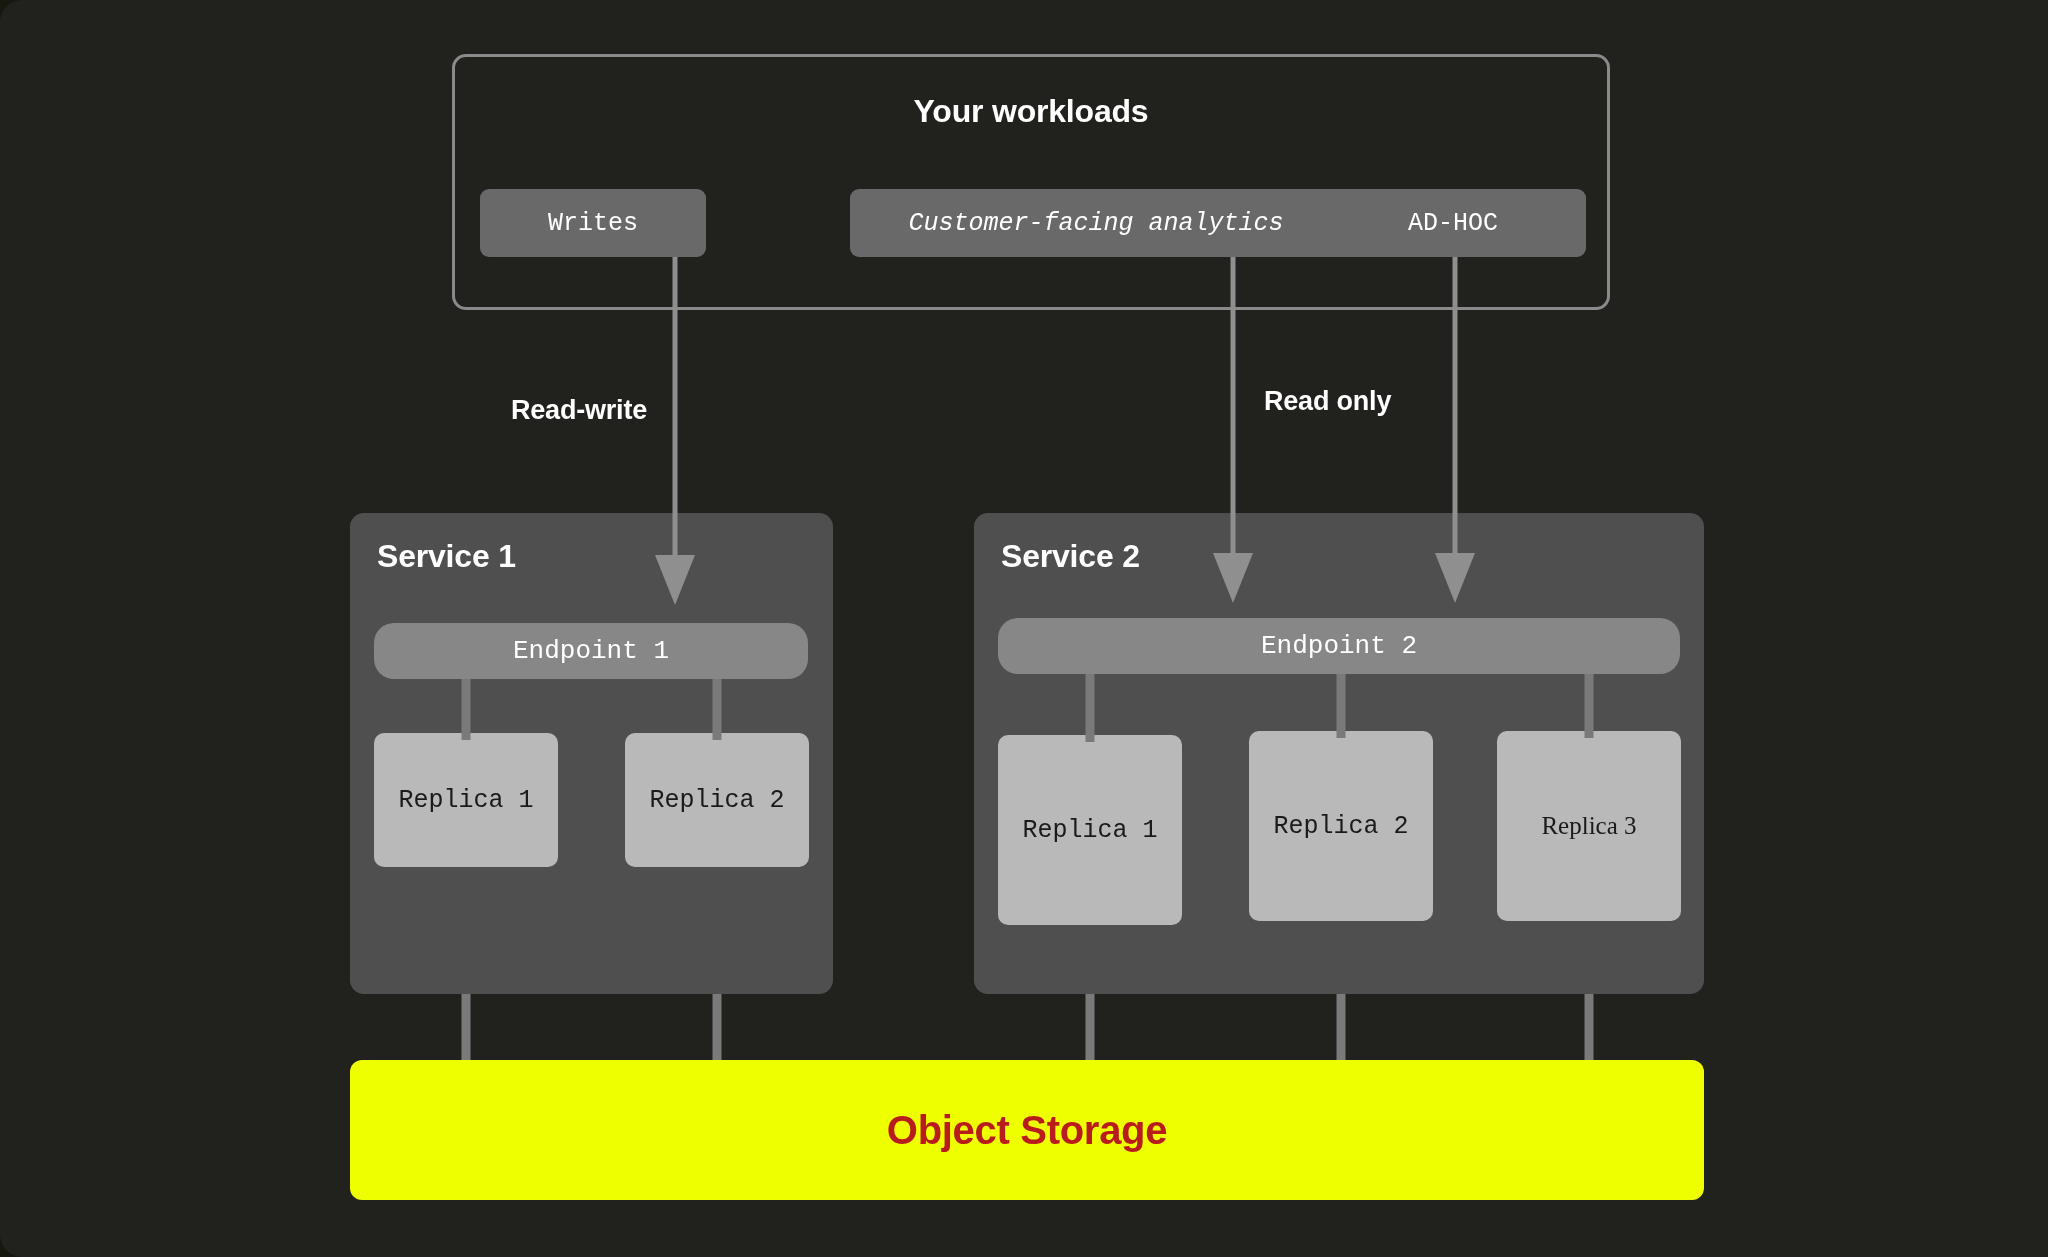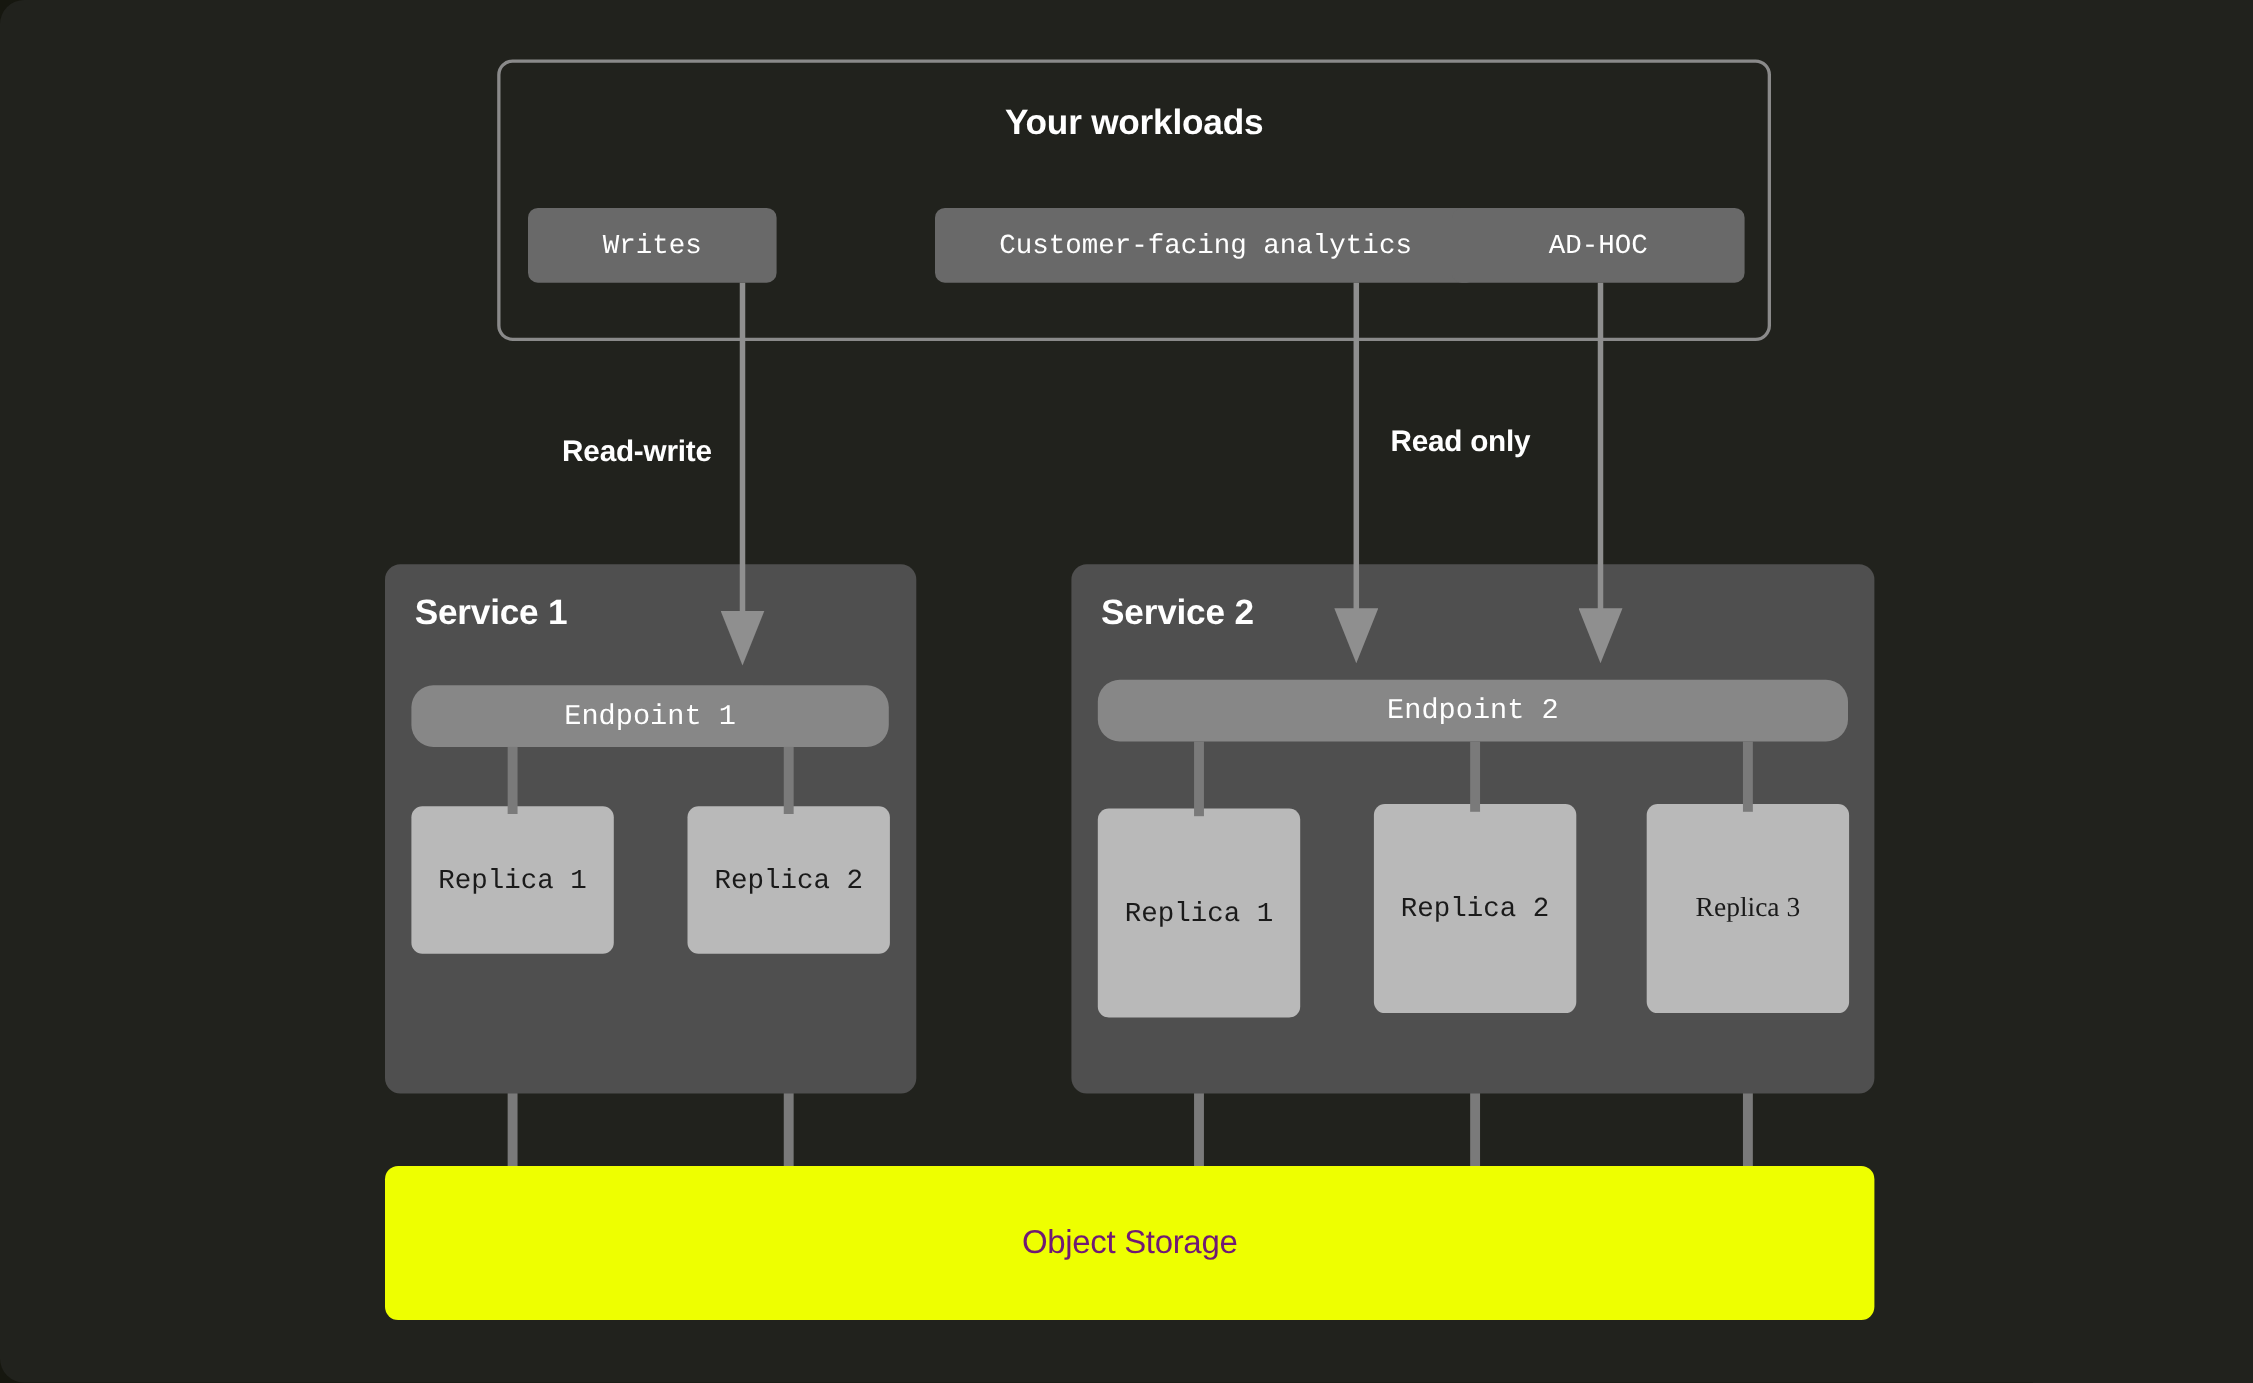--- a/index.html
+++ b/index.html
@@ -69,21 +69,21 @@
     color: #ffffff;
     font-family: "Liberation Mono", "DejaVu Sans Mono", monospace;
     font-size: 25px;
     display: flex;
     align-items: center;
     justify-content: center;
     box-sizing: border-box;
     z-index: 4;
   }
   #wl-writes     { left: 480px;  width: 226px; }
-  #wl-analytics  { left: 850px;  width: 492px; }
+  #wl-analytics  { left: 850px;  width: 492px; font-style: italic; }
   #wl-adhoc      { left: 1320px; width: 266px; }
 
   
   .flow-label {
     position: absolute;
     color: #ffffff;
     font-size: 27px;
     font-weight: bold;
     letter-spacing: -0.2px;
     white-space: nowrap;
@@ -157,23 +157,23 @@
     width: 1354px;
     height: 140px;
     background: #eeff00;
     border-radius: 12px;
     display: flex;
     align-items: center;
     justify-content: center;
     z-index: 6;
   }
   #object-storage-label {
-    color: #701a75;
-    font-size: 30px;
-    font-weight: normal;
+    color: #b91c1c;
+    font-size: 40px;
+    font-weight: bold;
     letter-spacing: -0.3px;
   }
 </style>
 </head>
 <body>
 
 <div id="canvas">
 
   <svg class="wires under" viewBox="0 0 2048 1257" width="2048" height="1257">
 

